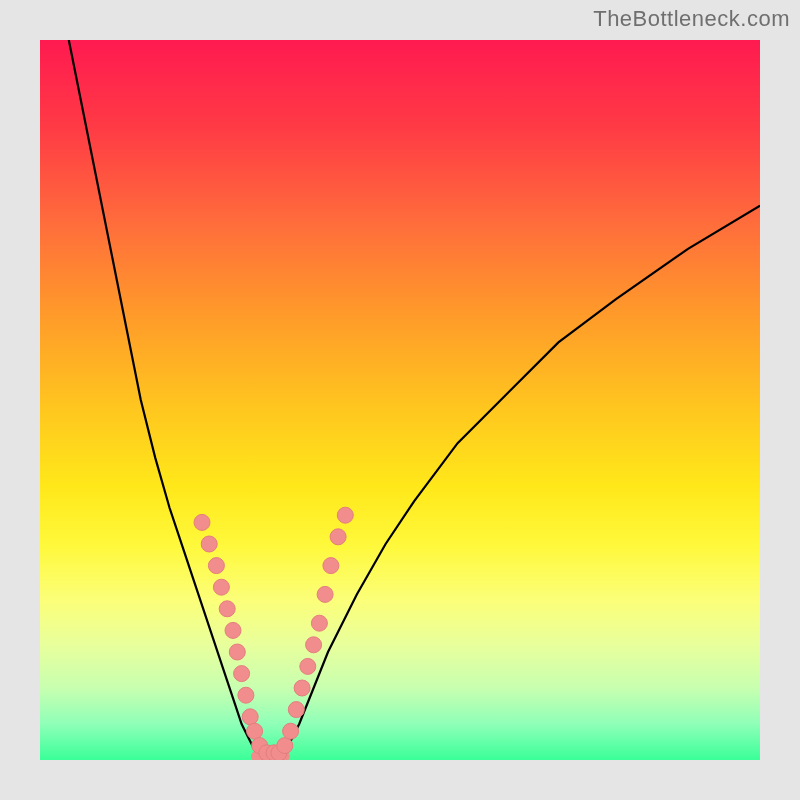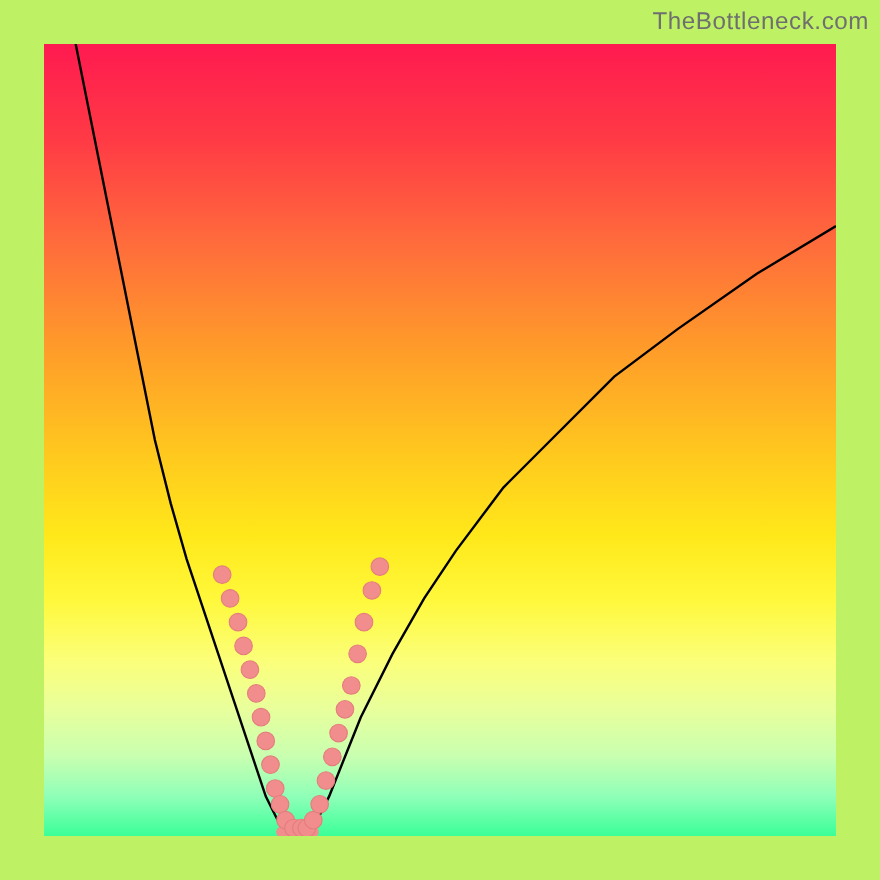--- a/index.html
+++ b/index.html
@@ -10,21 +10,21 @@
     background: #000;
     font-family: Arial, Helvetica, sans-serif;
     overflow: hidden;
   }
   .frame {
     position: absolute;
     left: 0;
     top: 0;
     width: 800px;
     height: 800px;
-    background: #bef264;
+    background: #e5e5e5;
   }
   .plot {
     position: absolute;
     left: 40px;
     top: 40px;
     width: 720px;
     height: 720px;
     background: linear-gradient(to bottom,
       #ff1a50 0%,
       #ff3a45 12%,

